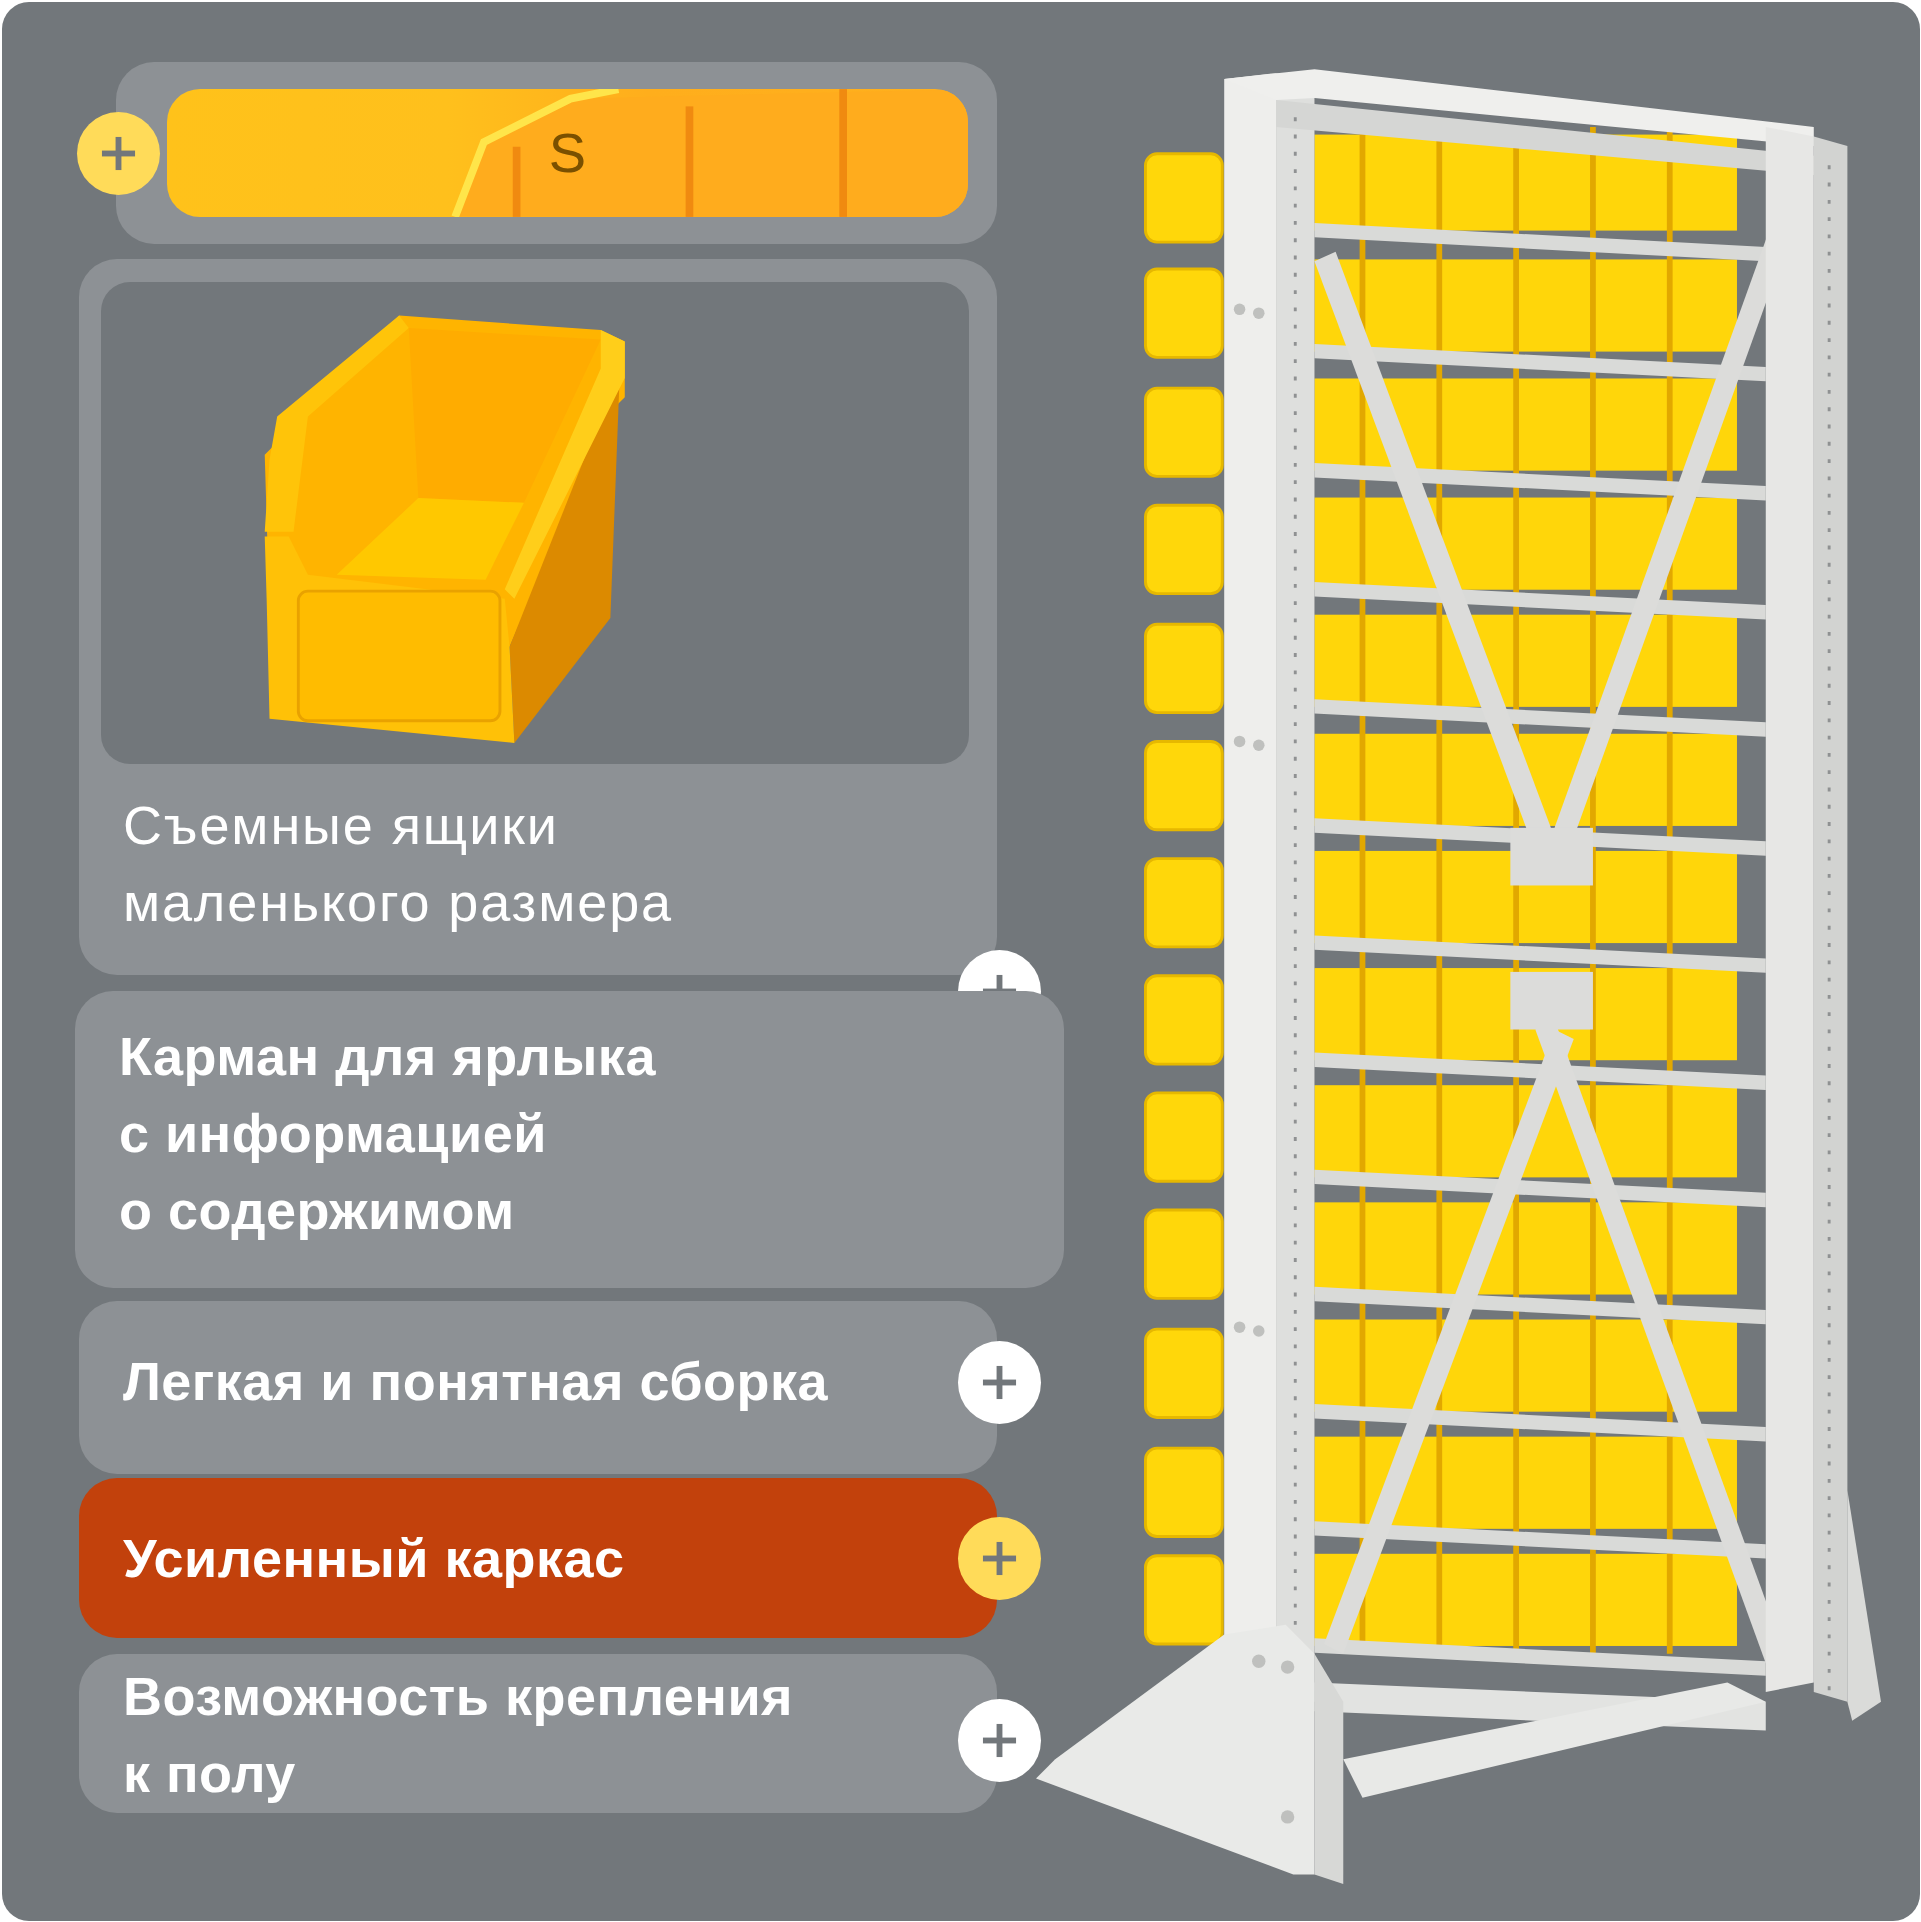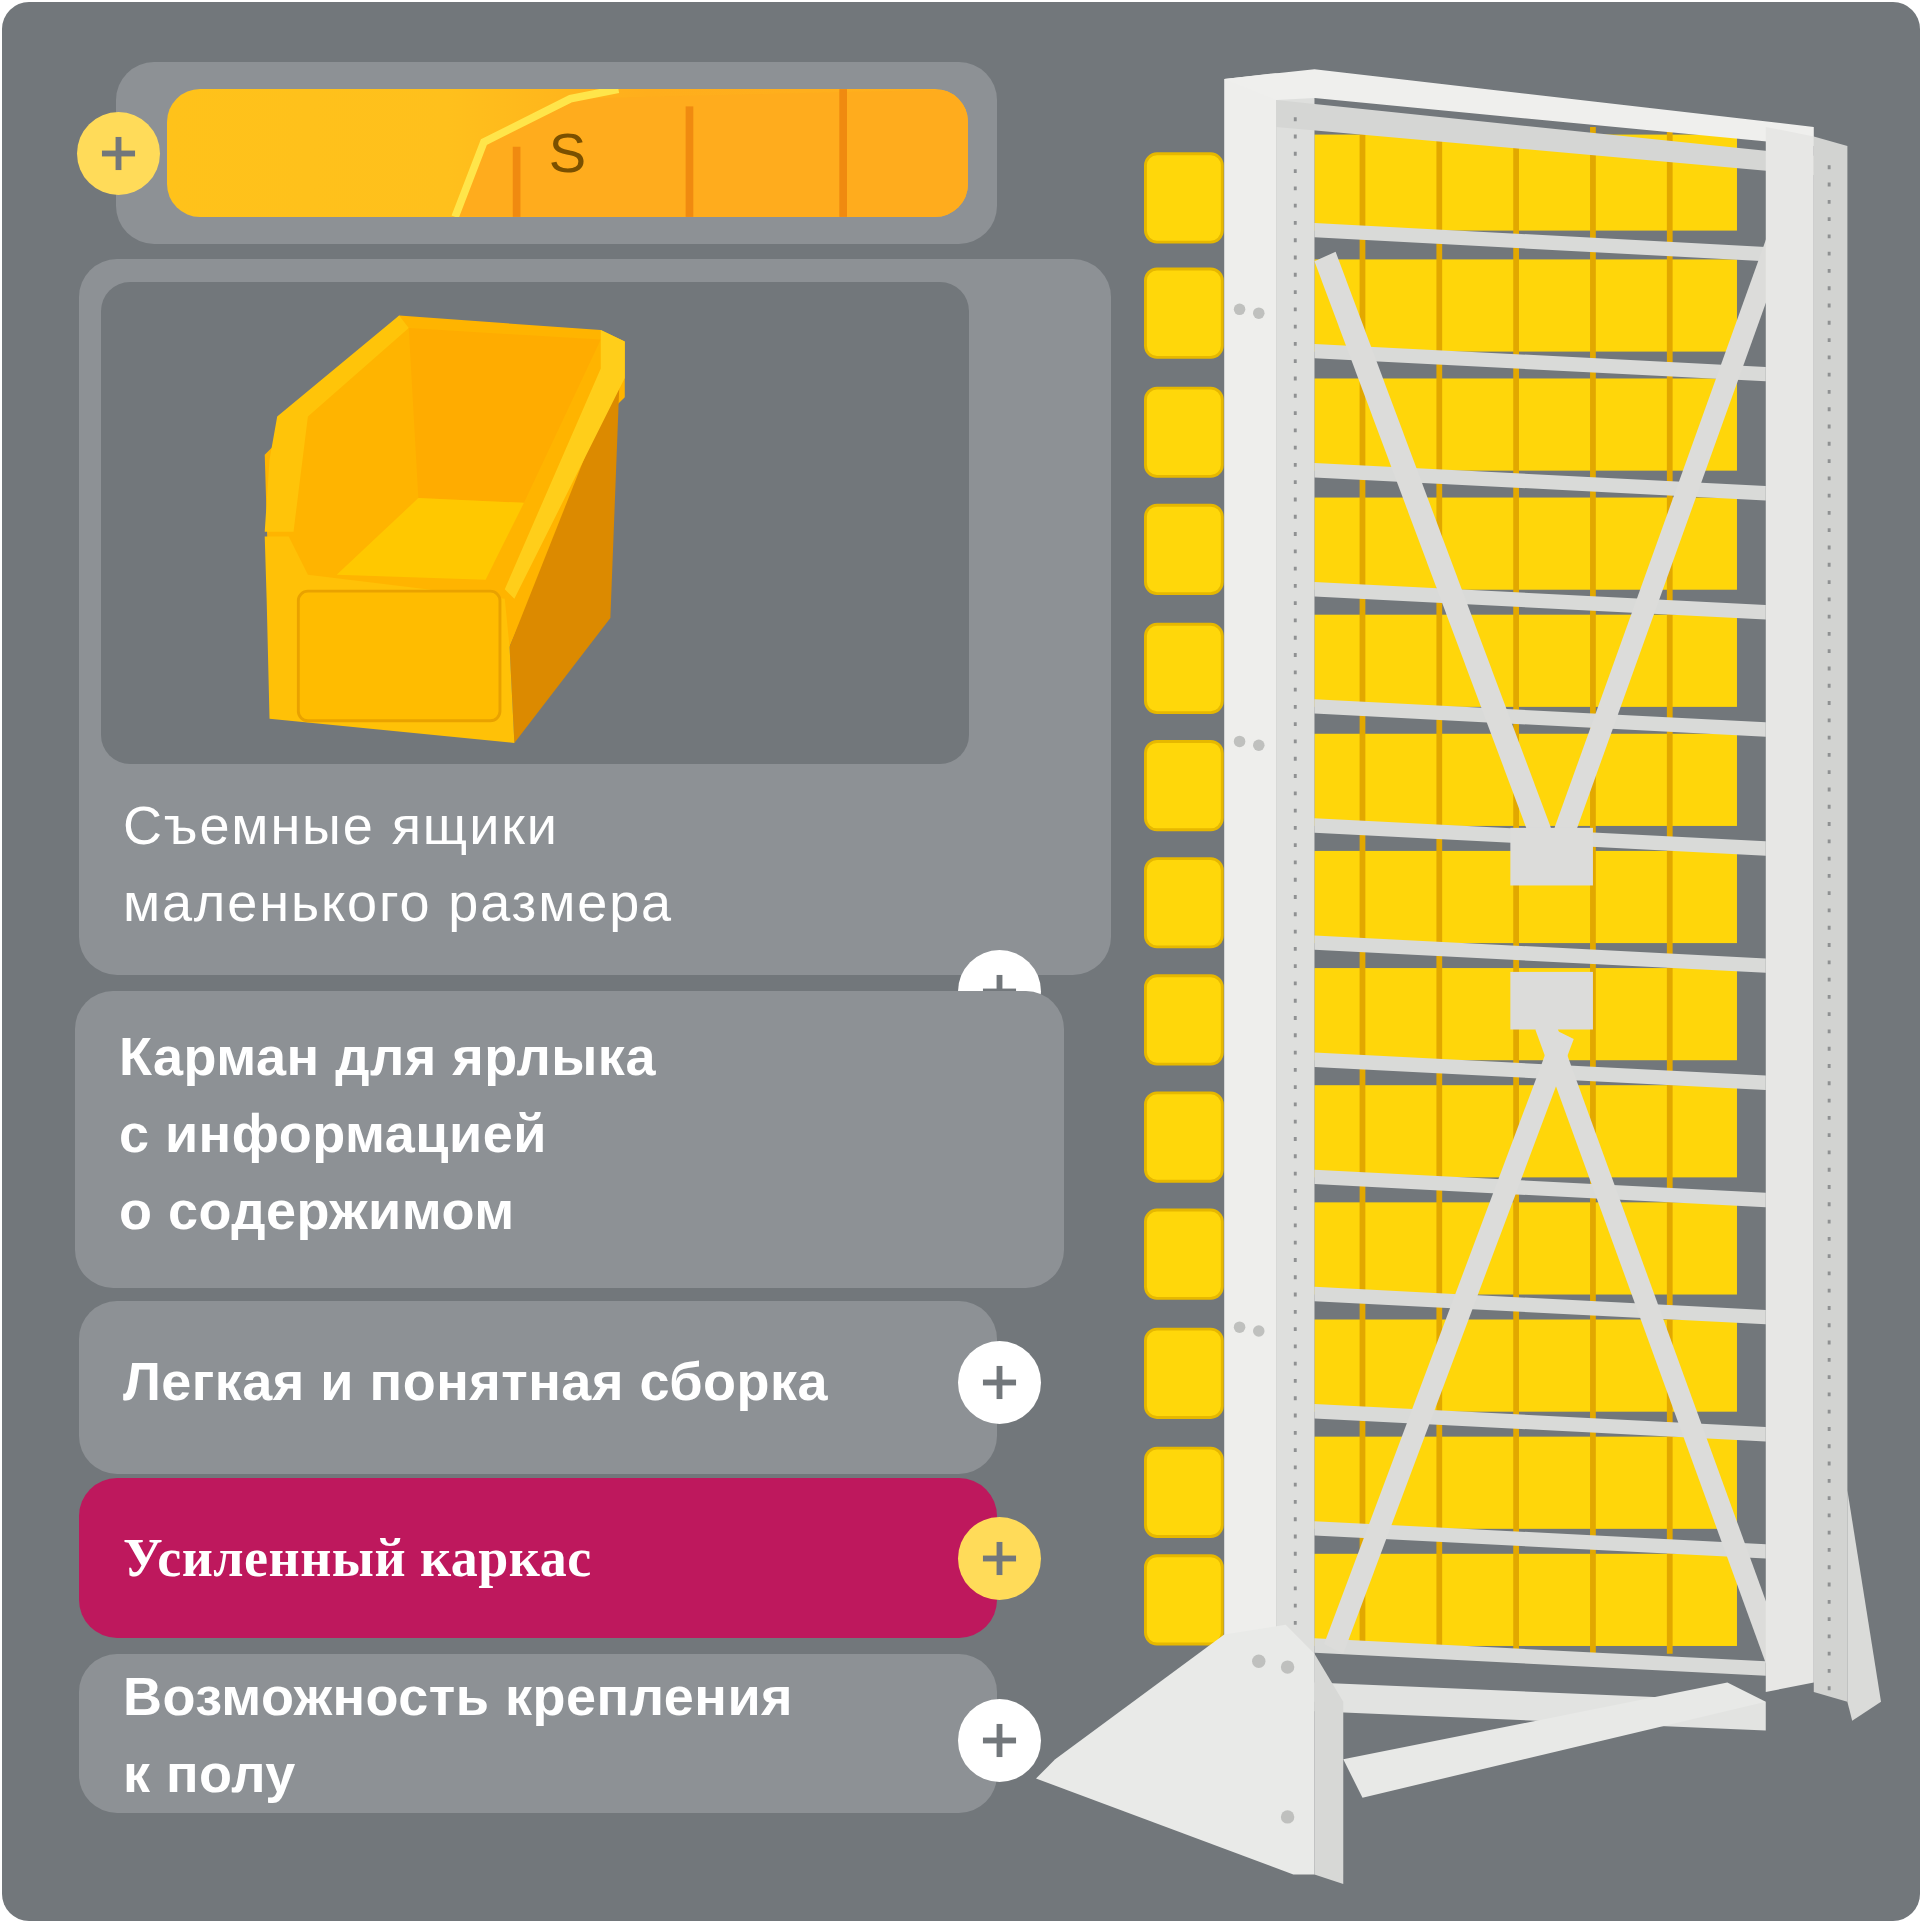--- a/index.html
+++ b/index.html
@@ -1,21 +1,21 @@
 <!DOCTYPE html>
 <html><head>
 <meta charset="utf-8">
 <style>
   html, body { margin:0; padding:0; background:#ffffff; }
   body { width:1921px; height:1922px; position:relative; overflow:hidden;
          font-family:"Liberation Sans", "DejaVu Sans", sans-serif; }
   .page { position:absolute; left:1.9px; top:1.9px; width:1918px; height:1919px;
           background:#72777b; border-radius:27px; overflow:hidden; }
   .card { position:absolute; background:#8d9195; border-radius:38px; }
-  .card.yellow { background:#be185d;font-family:Liberation Serif, serif; }
+  .card.yellow { background:#c2410c; }
   .card-text { position:absolute; left:44px; color:#ffffff; font-size:54px;
                line-height:77px; font-weight:700; letter-spacing:0.5px; white-space:pre-line; }
   .card-text.light { font-weight:400; letter-spacing:1.9px; }
   .plus { position:absolute; width:83px; height:83px; border-radius:50%;
           background:#ffffff; display:flex; align-items:center; justify-content:center; cursor:pointer; }
   .plus.pale { background:#ffdb59; }
   .plus svg { width:37px; height:37px; }
   .size-bar { position:absolute; left:51px; top:27px; width:801px; height:128px;
               border-radius:33px; overflow:hidden;
               background:linear-gradient(90deg,#ffc21a 0%,#ffc01c 35%,#ffae1c 60%,#ffb01e 100%); }
@@ -43,21 +43,21 @@
       <div class="size-label">S</div>
     </div>
   </div>
   <div class="plus pale" style="left:75px; top:110px;">
     <svg viewBox="0 0 38 38">
         <rect x="16" y="2" width="6" height="34" fill="#72777b"></rect>
         <rect x="2" y="16" width="34" height="6" fill="#72777b"></rect>
       </svg>
   </div>
 
-  <div class="card" style="left:77px; top:257px; width:1032px; height:716px;">
+  <div class="card" style="left:77px; top:257px; width:918px; height:716px;">
     <div class="img-area">
       <svg width="868" height="482" viewBox="0 0 903 502">
 
         <polygon points="310,35 520,50 545,62 545,120 530,135 425,380 290,370 175,345 170,180 210,140" fill="#ffb400"></polygon>
 
         <polygon points="183,140 310,35 320,48 215,140 200,260 170,260 175,185" fill="#ffc409"></polygon>
 
         <polygon points="320,48 520,60 440,230 330,225" fill="#ffac00"></polygon>
 
         <polygon points="330,225 440,230 400,310 245,305" fill="#ffc800"></polygon>

